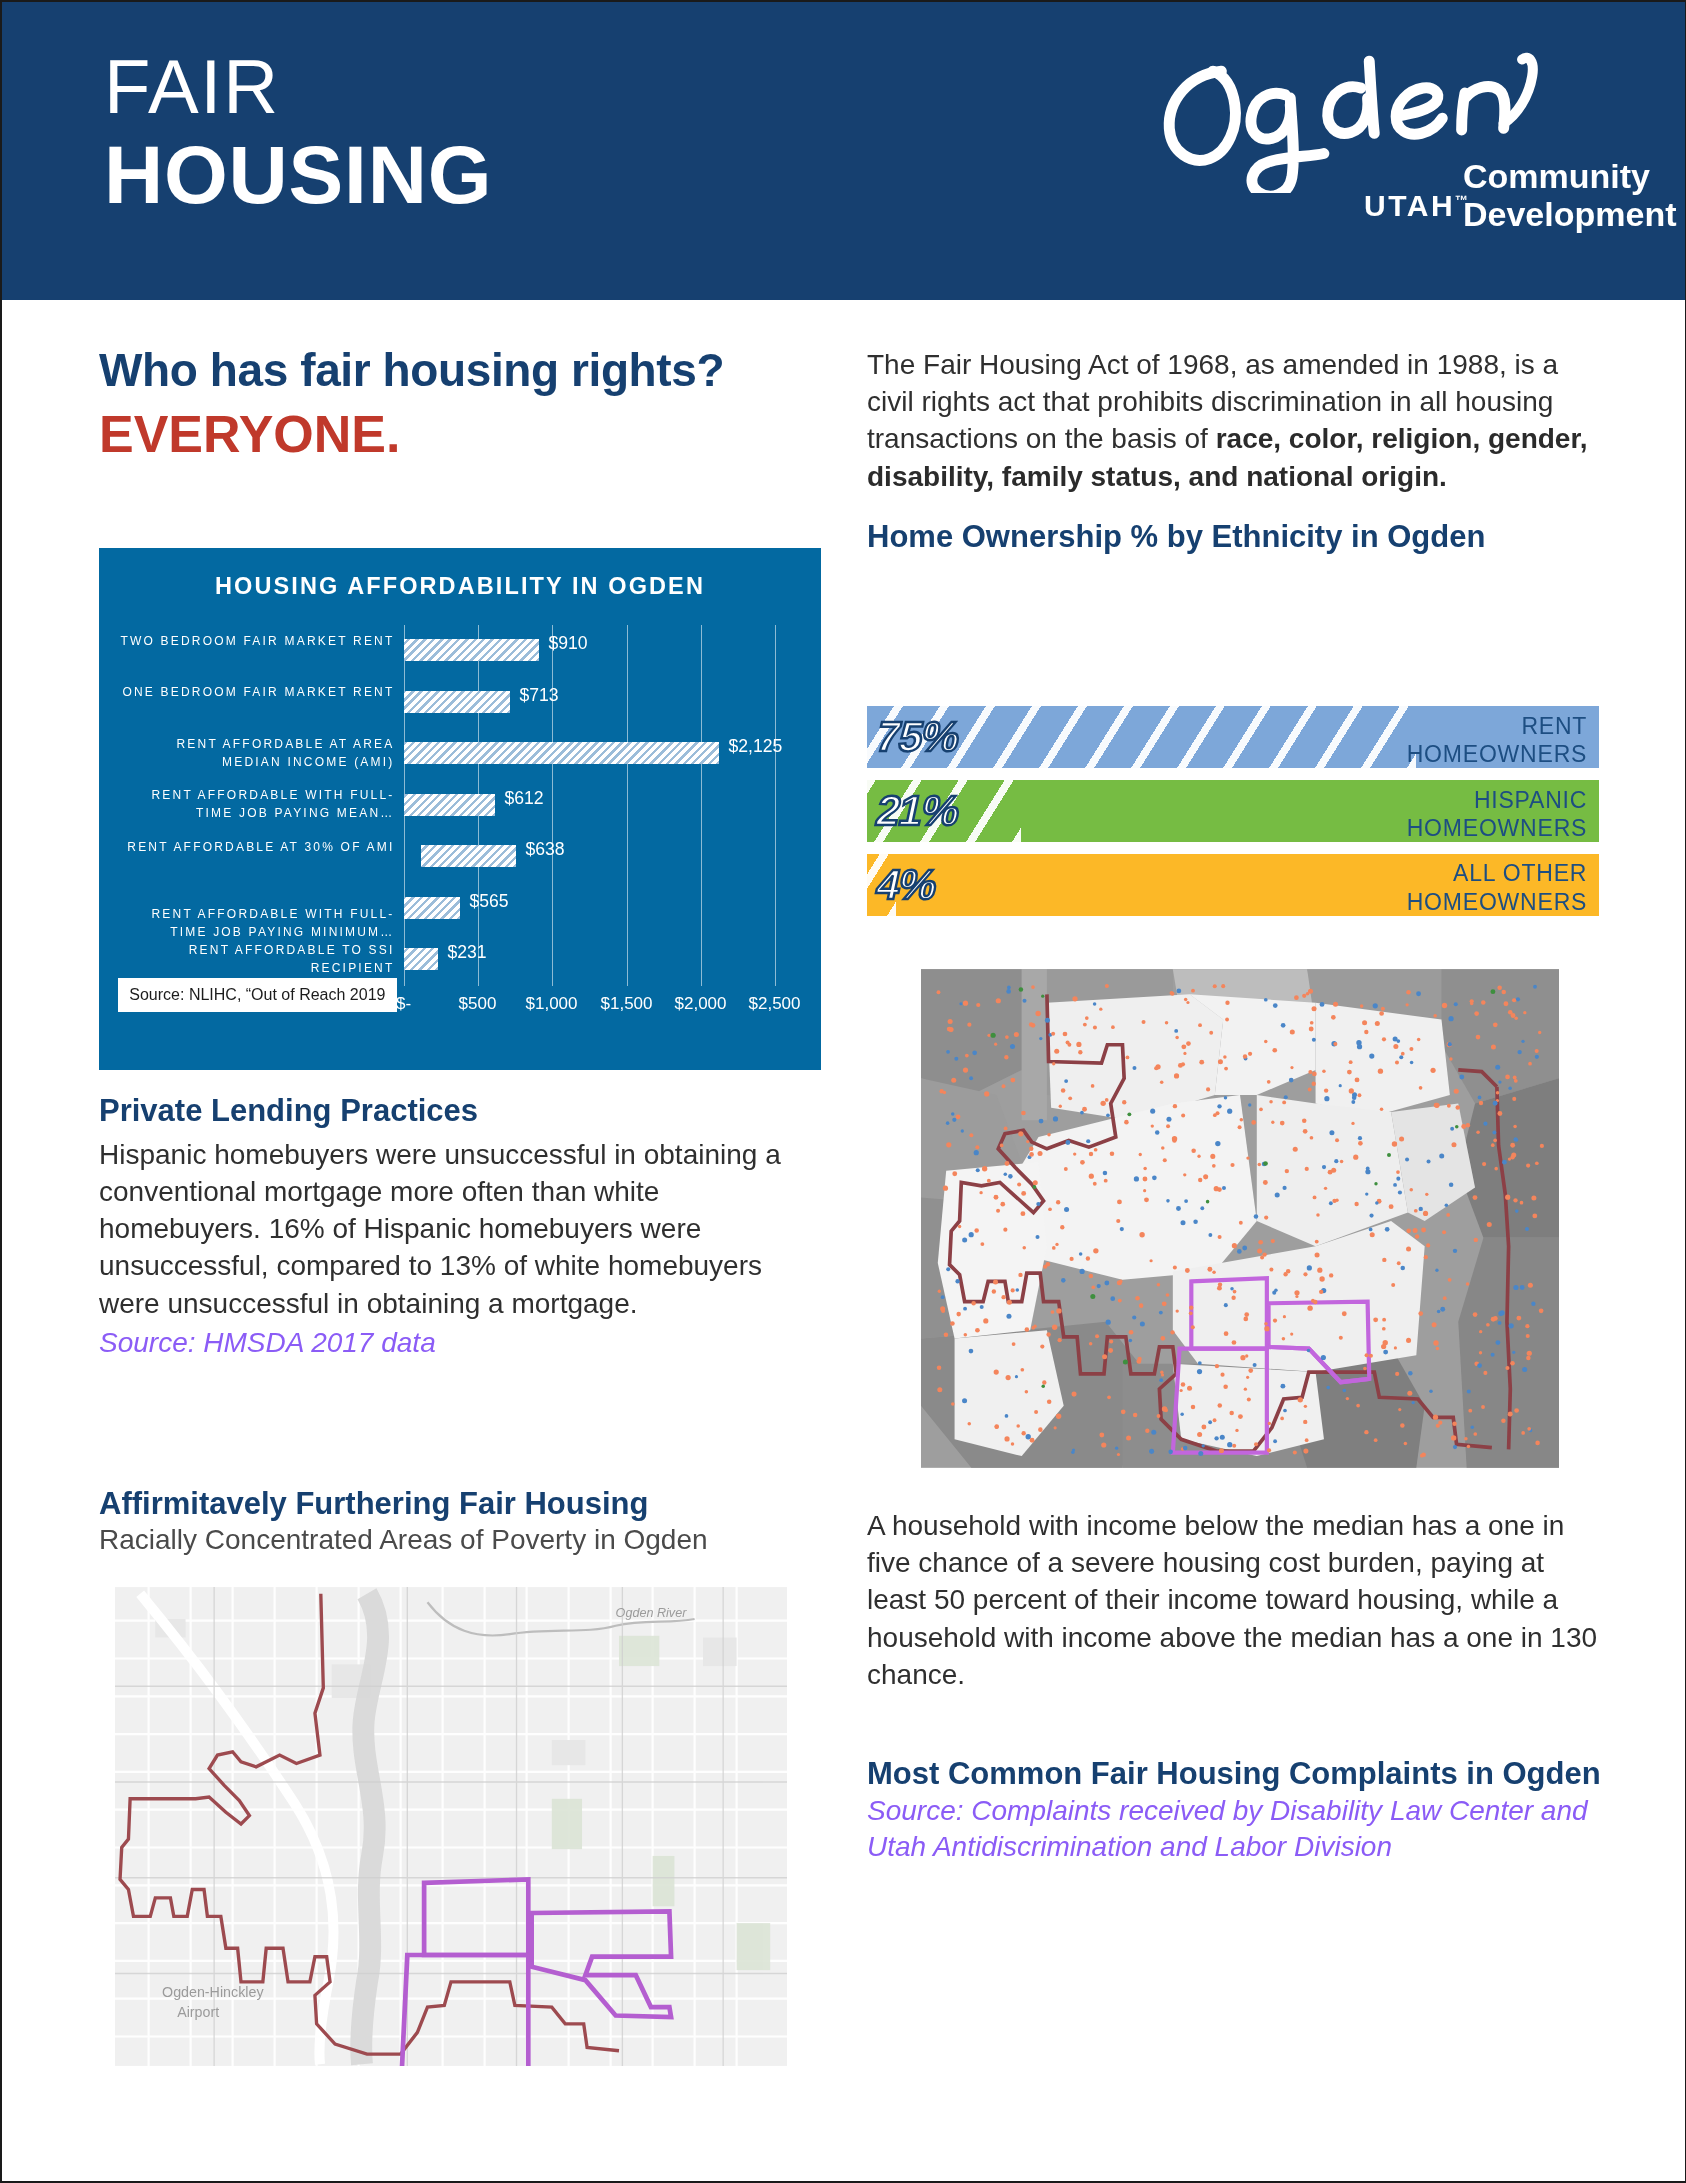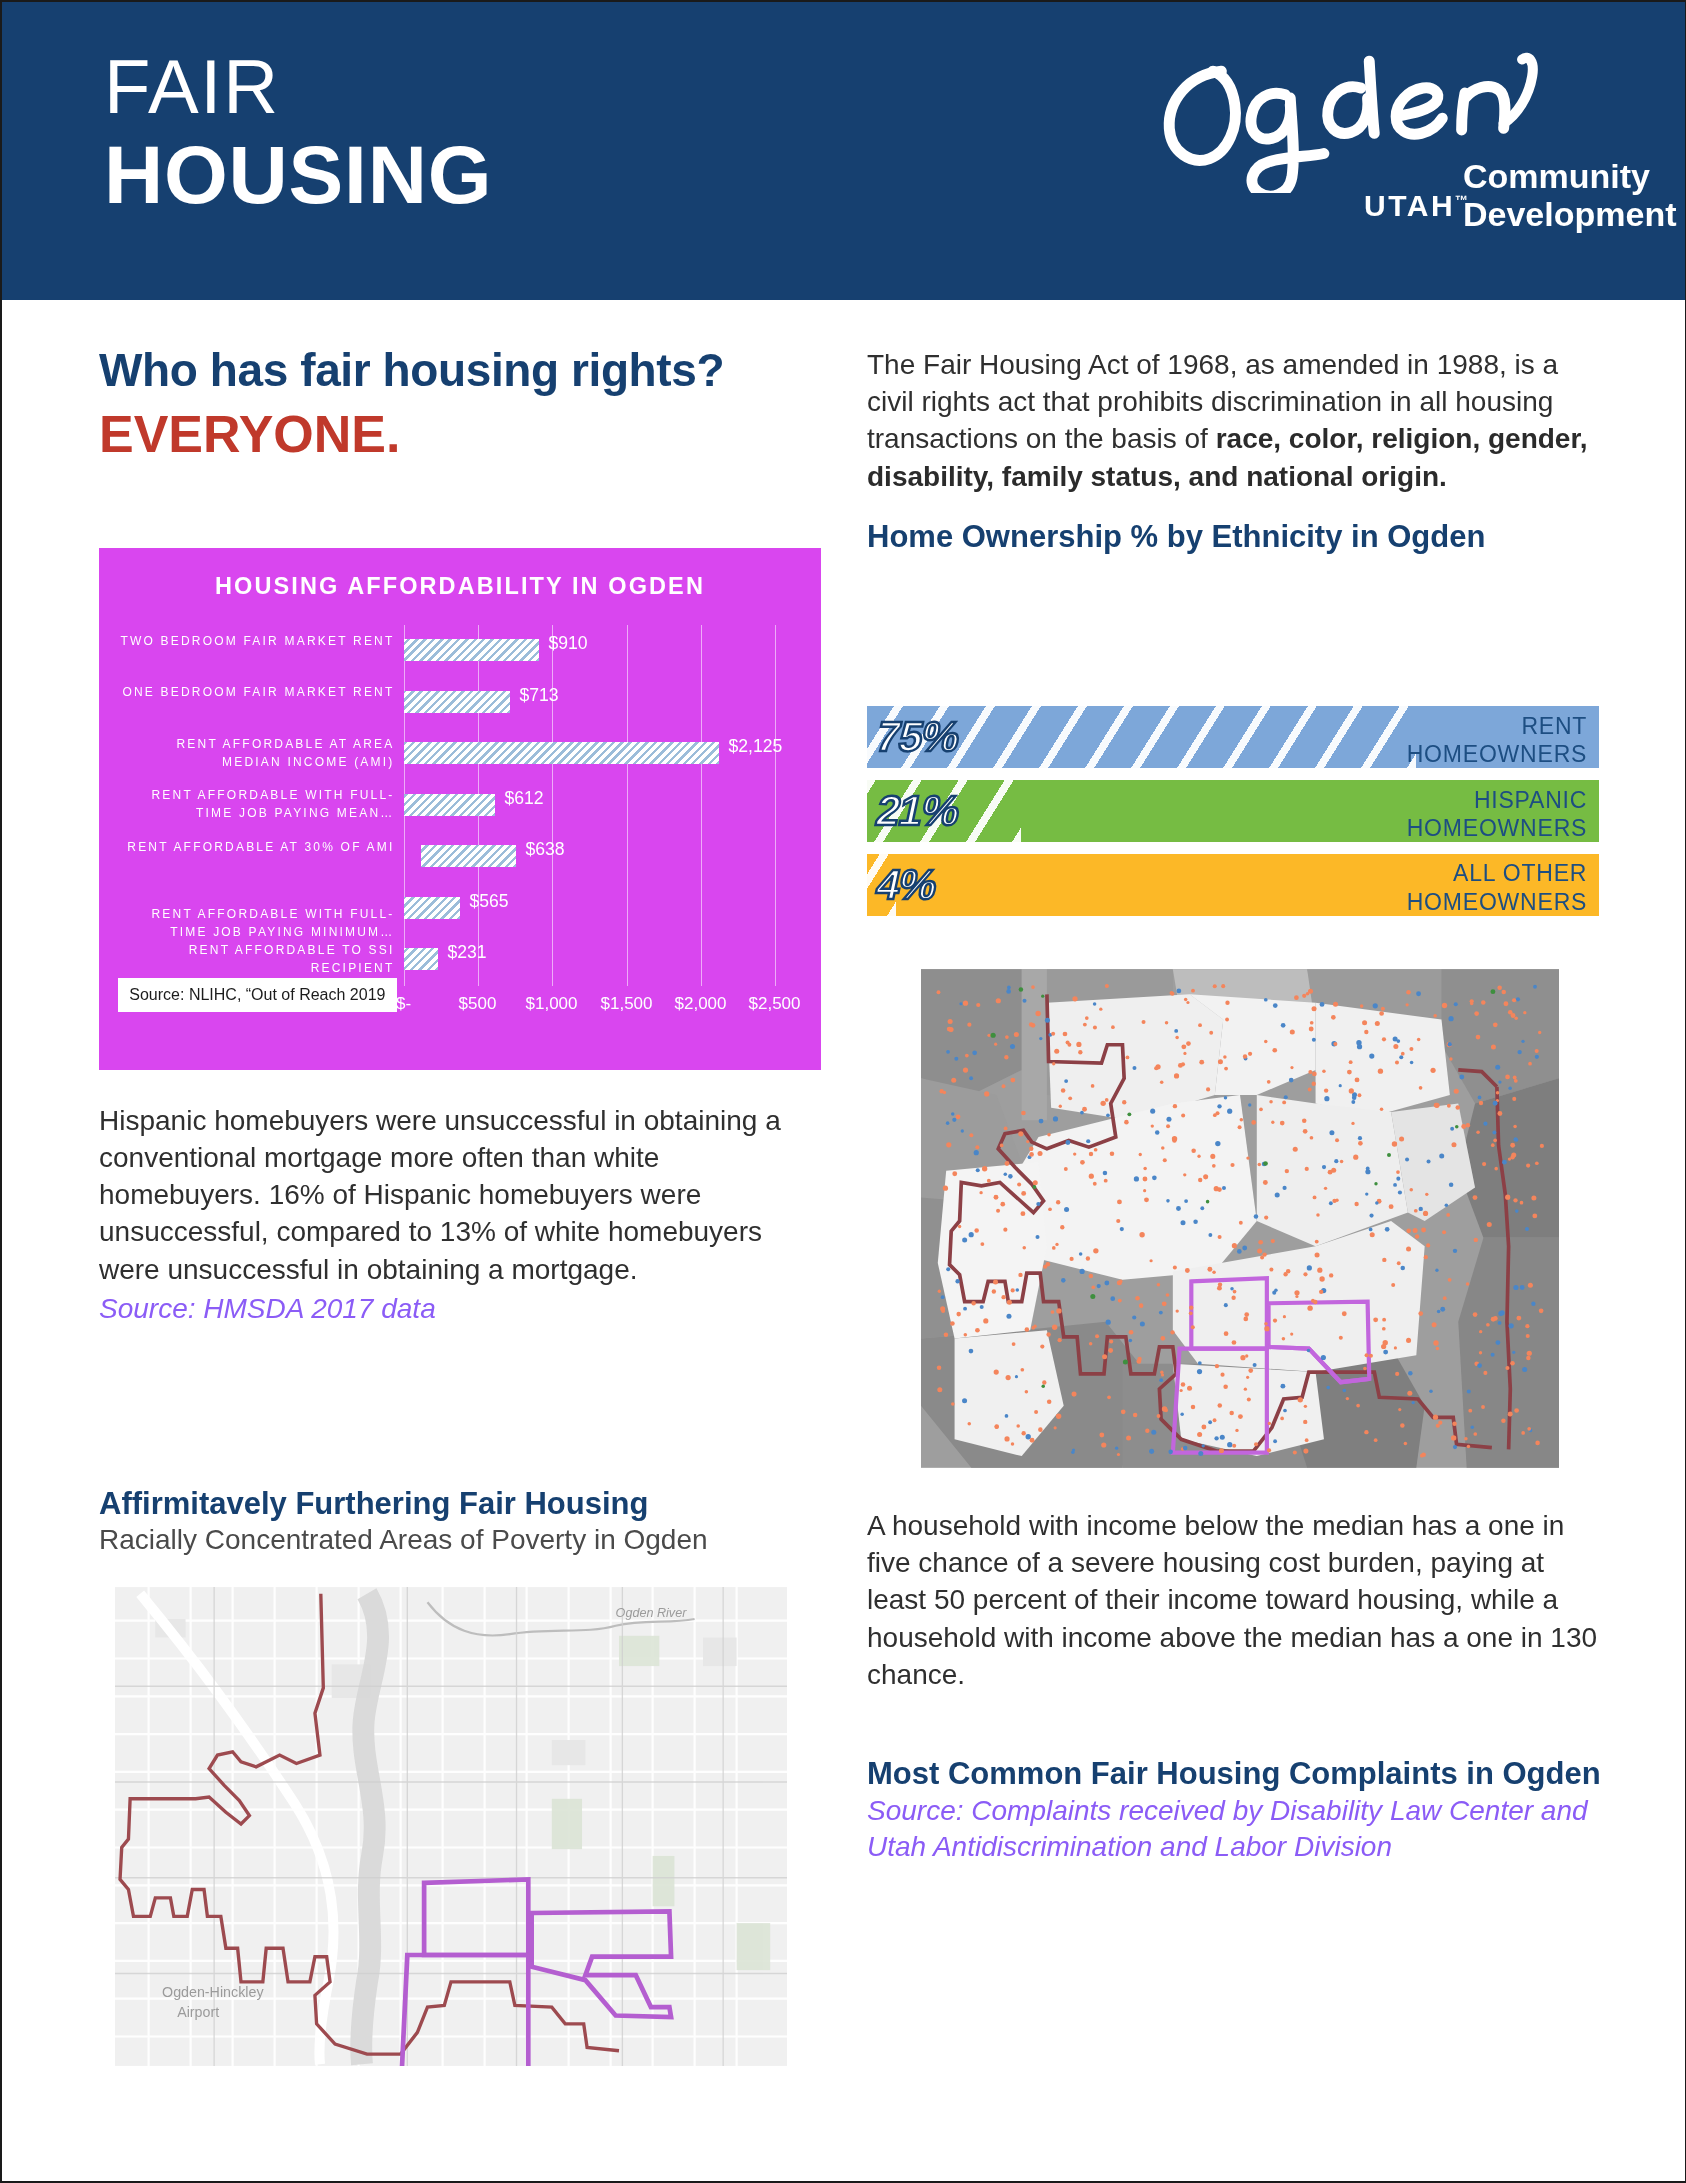--- a/index.html
+++ b/index.html
@@ -46,21 +46,21 @@
     letter-spacing:-0.4px;line-height:1.05;
   }
   h2.everyone{
     margin:13.4px 0 0 0;color:#c0392b;font-size:52px;font-weight:700;
     letter-spacing:0px;line-height:1.0;
   }
 
   
   .chart-panel{
     position:absolute;left:97px;top:546px;width:722px;height:522px;
-    background:#d946ef;
+    background:#0369a1;
   }
   .chart-title{
     position:absolute;left:0;top:25px;width:722px;text-align:center;
     color:#fff;font-size:23.5px;font-weight:700;letter-spacing:2.1px;
   }
   .plot{
     position:absolute;left:18.5px;top:77px;width:694px;height:403px;
   }
   .cat-col{position:absolute;left:0;top:0;width:277px;height:361px;}
   .cat{
@@ -242,20 +242,21 @@
           <div class="xt" style="left: 223px;">$1,500</div>
           <div class="xt" style="left: 297px;">$2,000</div>
           <div class="xt" style="left: 371px;">$2,500</div>
         </div>
     </div>
 
     <div class="src-box">Source: NLIHC, “Out of Reach 2019</div>
   </div>
 
   <div style="position:absolute;left:97px;top:1092px;width:724px;">
+    <h3 class="sec">Private Lending Practices</h3>
     <p class="body">Hispanic homebuyers were unsuccessful in obtaining a conventional mortgage more often than white homebuyers. 16% of Hispanic homebuyers were unsuccessful, compared to 13% of white homebuyers were unsuccessful in obtaining a mortgage.</p>
     <p class="src">Source: HMSDA 2017 data</p>
   </div>
 
   <div style="position:absolute;left:97px;top:1485px;width:739px;">
     <h3 class="sec">Affirmitavely Furthering Fair Housing</h3>
     <div class="sub">Racially Concentrated Areas of Poverty in Ogden</div>
   </div>
 
   <div class="map map-bottom">

